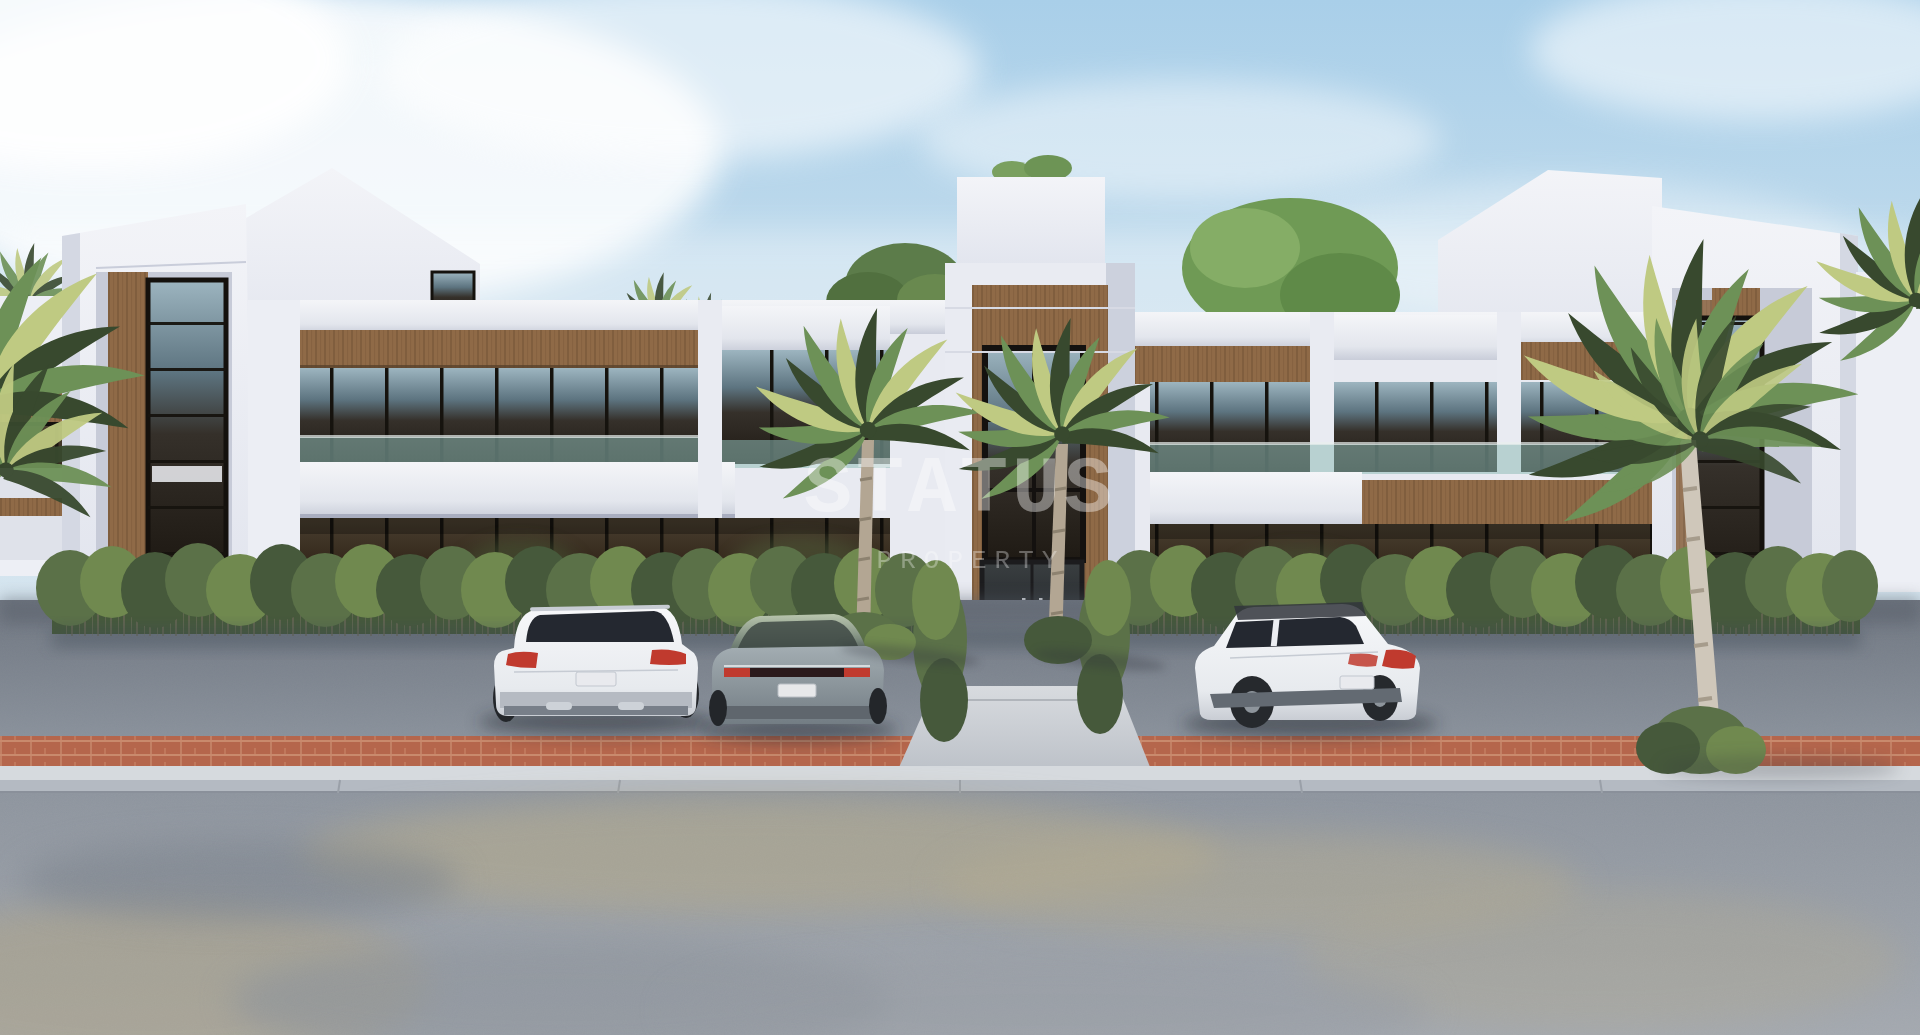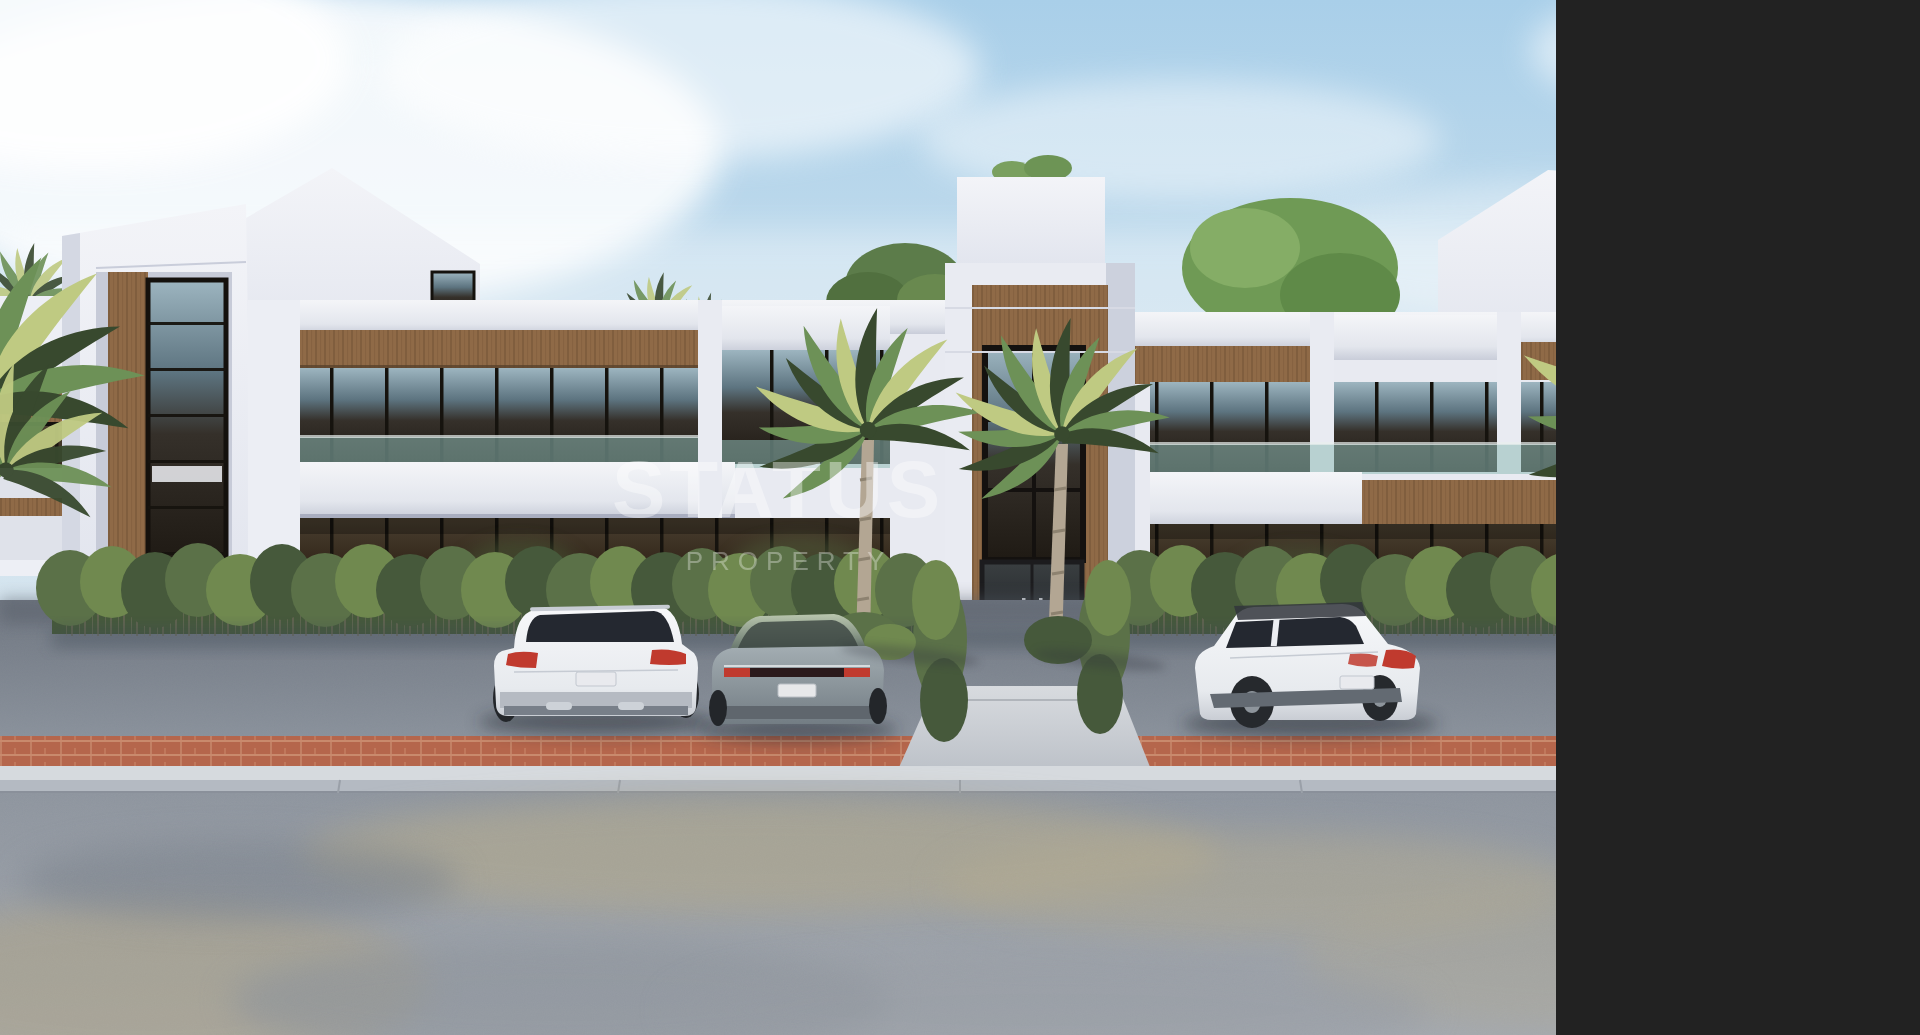--- a/index.html
+++ b/index.html
@@ -1,18 +1,18 @@
 <!DOCTYPE html>
 <html style="--c-sky-top: #a9cfe9; --c-wall: #edeff5; --c-wall-shadow: #cdd1dd; --c-wood: #8f6a47; --c-wood-dark: #6a4c30; --c-glass-dark: #26211b; --c-teal: #8fbcb6; --c-hedge: #5b7148; --c-hedge-dark: #46593b; --c-hedge-light: #70894f; --c-palm-green: #6d9157; --c-palm-yellow: #bfca82; --c-palm-dark: #38492e; --c-trunk: #b3a693; --c-asphalt: #818893; --c-brick: #b5664c; --c-curb: #d6dade; --c-road: #9aa1a9; --c-sand: #b1a98f; --c-car-white: #f2f3f5; --c-car-gray: #939ea4; --c-taillight: #c03a2e; --c-watermark: rgba(255,255,255,0.40); --c-watermark-sub: rgba(255,255,255,0.33);"><head>
 <meta charset="utf-8">
 <style>
   html,body{margin:0;padding:0;background:#222;}
   .stage{
-    position:relative;width:1556px;height:1035px;overflow:hidden;
-    font-family:Liberation Sans, sans-serif;
+    position:relative;width:1920px;height:1035px;overflow:hidden;
+    font-family:Liberation Mono, monospace;
     background:linear-gradient(to bottom,var(--c-sky-top,#add2ea) 0%,#cfe2ee 45%,#e9eef2 100%);
   }
   .stage svg{position:absolute;inset:0;display:block;}
 
   
   .f-wood{fill:var(--c-wood,#8f6a47);}
   .f-woodd{fill:var(--c-wood-dark,#6f5135);}
   .f-teal{fill:var(--c-teal,#8fbcb6);}
   .f-hedge1{fill:var(--c-hedge-dark,#46593b);}
   .f-hedge2{fill:var(--c-hedge,#5b7148);}

